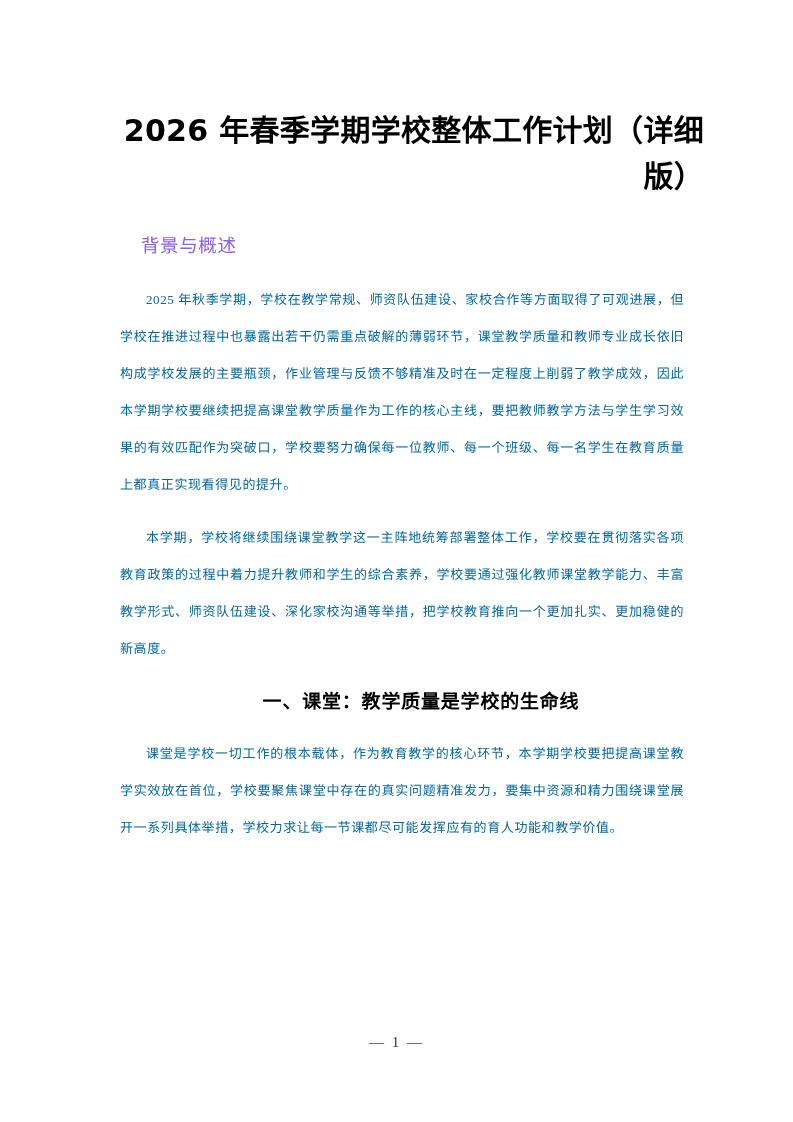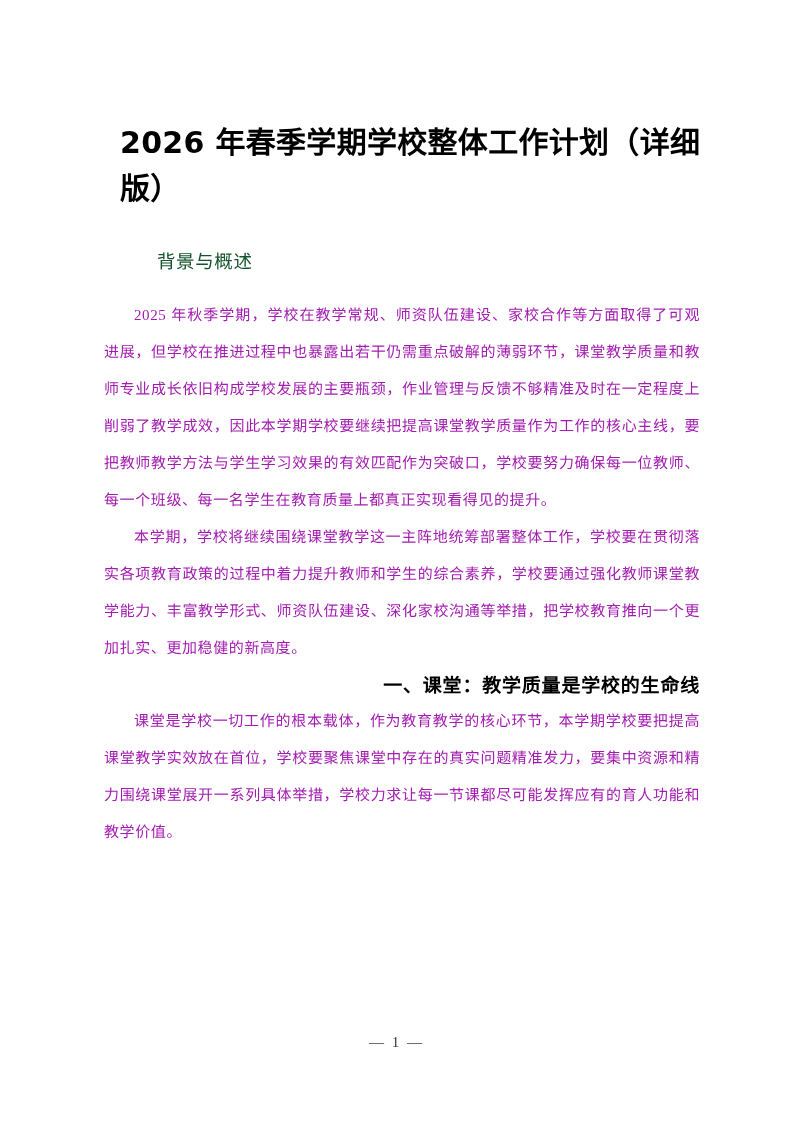--- a/index.html
+++ b/index.html
@@ -25,86 +25,86 @@
   
   .content {
     position: absolute;
     left: 104px;
     top: 0;
     width: 596px;
   }
 
   
   .doc-title {
-    margin: 16px;
+    margin: 4px;
     padding: 0;
     position: absolute;
     left: 0;
     top: 104px;
     width: 596px;
-    text-align: left;
+    text-align: right;
     font-family: "DejaVu Sans", "Liberation Sans", sans-serif;
     font-weight: 700;
     font-size: 30px;
     line-height: 46px;
     letter-spacing: 0.3px;
     color: #000000;
   }
 
   
   .body-block {
     position: absolute;
     left: 0;
     top: 228px;
     width: 596px;
   }
 
   p.para {
-    margin: 0;
+    margin: 16px;
     padding: 0;
-    font-size: 15px;
+    font-size: 13px;
     line-height: 37px;
     text-align: justify;
     text-justify: inter-character;
     text-indent: 2em;
     letter-spacing: 0.6px;
-    color: #a21caf;
+    color: #0369a1;
     font-family: "Liberation Serif", "DejaVu Serif", serif;
   }
 
   p.para.nolast {
     text-align-last: left;
     font-family: Liberation Mono, monospace;
   }
 
   
   p.label-line {
-    margin: 16px;
+    margin: 0;
     padding: 0;
     font-size: 18.5px;
     line-height: 37px;
     text-indent: 2em;
     letter-spacing: 0.6px;
-    color: #14532d;
+    color: #8b5cf6;
     text-align: left;
     font-family: "Liberation Serif", "DejaVu Serif", serif;
   }
 
   
   h2.section-heading {
     margin: 0;
     padding: 0;
     font-family: "DejaVu Sans", "Liberation Sans", sans-serif;
     font-weight: 700;
     font-size: 19px;
     line-height: 37px;
     text-indent: 2em;
     letter-spacing: 0.8px;
     color: #000000;
-    text-align: right;
+    text-align: center;
   }
 
   
   .page-footer {
     position: absolute;
     left: 0;
     right: 0;
     top: 1034px;
     text-align: center;
     font-family: "Liberation Serif", "DejaVu Serif", serif;

